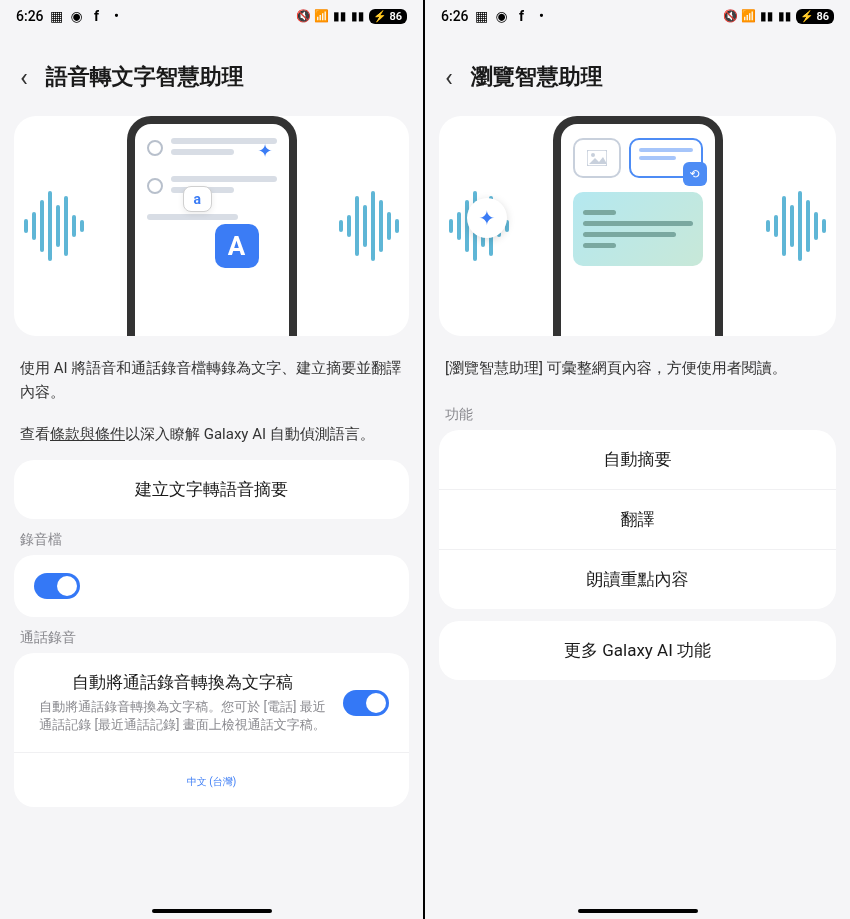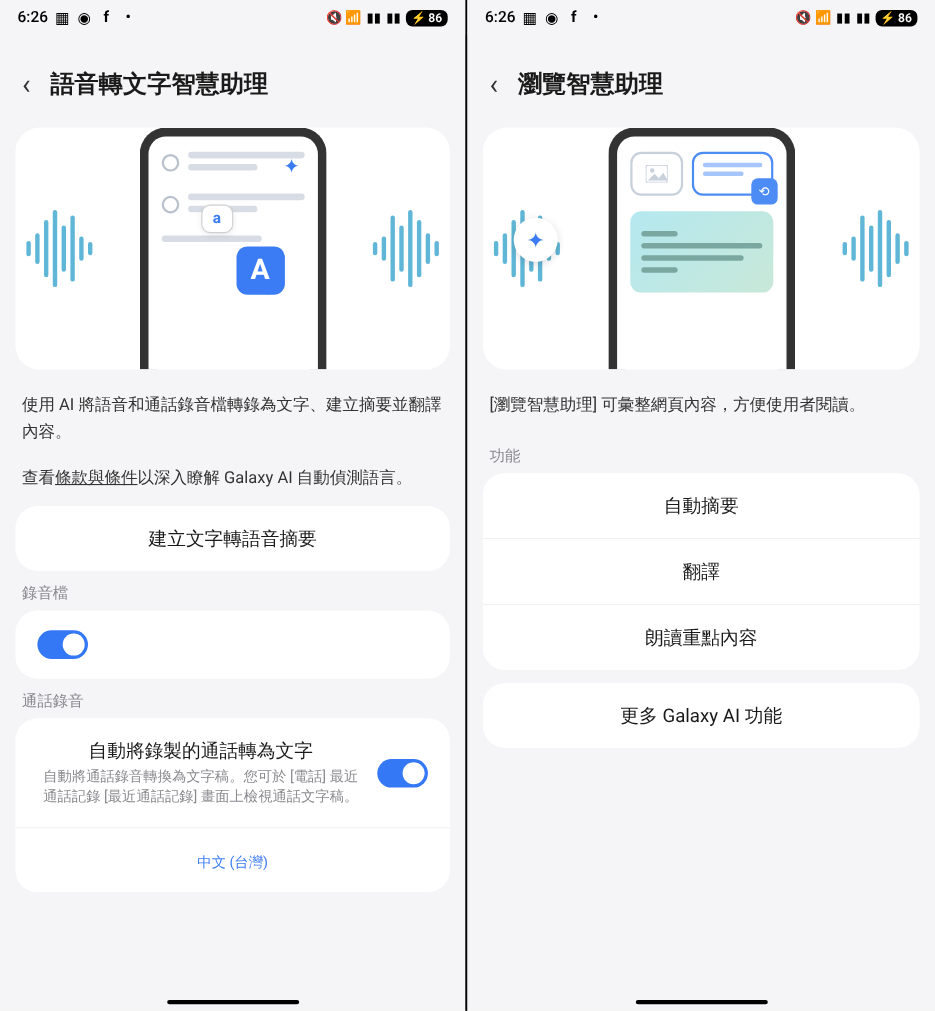--- a/index.html
+++ b/index.html
@@ -165,21 +165,21 @@
       padding: 18px 20px;
       display: flex;
       align-items: center;
       justify-content: space-between;
       gap: 12px;
     }
     .item + .item { border-top: 1px solid #f0f0f2; }
     .item-text { flex: 1; }
     .item-title { font-size: 17px; color: #1a1a1a; font-weight: 400; }
     .item-sub { font-size: 13px; color: #8a8a8f; margin-top: 4px; line-height: 1.4; }
-    .item-value { font-size: 13px; color: #3b7cf5; margin-top: 4px; }
+    .item-value { font-size: 10px; color: #3b7cf5; margin-top: 4px; }
     .toggle {
       width: 46px;
       height: 26px;
       background: #3478f6;
       border-radius: 13px;
       position: relative;
       flex-shrink: 0;
       cursor: pointer;
     }
     .toggle::after {
@@ -296,21 +296,21 @@
   <div class="card">
     <div class="item">
       <div class="toggle"></div>
     </div>
   </div>
 
   <div class="section-label">通話錄音</div>
   <div class="card">
     <div class="item">
       <div class="item-text">
-        <div class="item-title">自動將錄製的通話轉為文字</div>
+        <div class="item-title">自動將通話錄音轉換為文字稿</div>
         <div class="item-sub">自動將通話錄音轉換為文字稿。您可於 [電話] 最近通話記錄 [最近通話記錄] 畫面上檢視通話文字稿。</div>
       </div>
       <div class="toggle"></div>
     </div>
     <div class="item">
       <div class="item-text">
         <div class="item-value">中文 (台灣)</div>
       </div>
     </div>
   </div>

